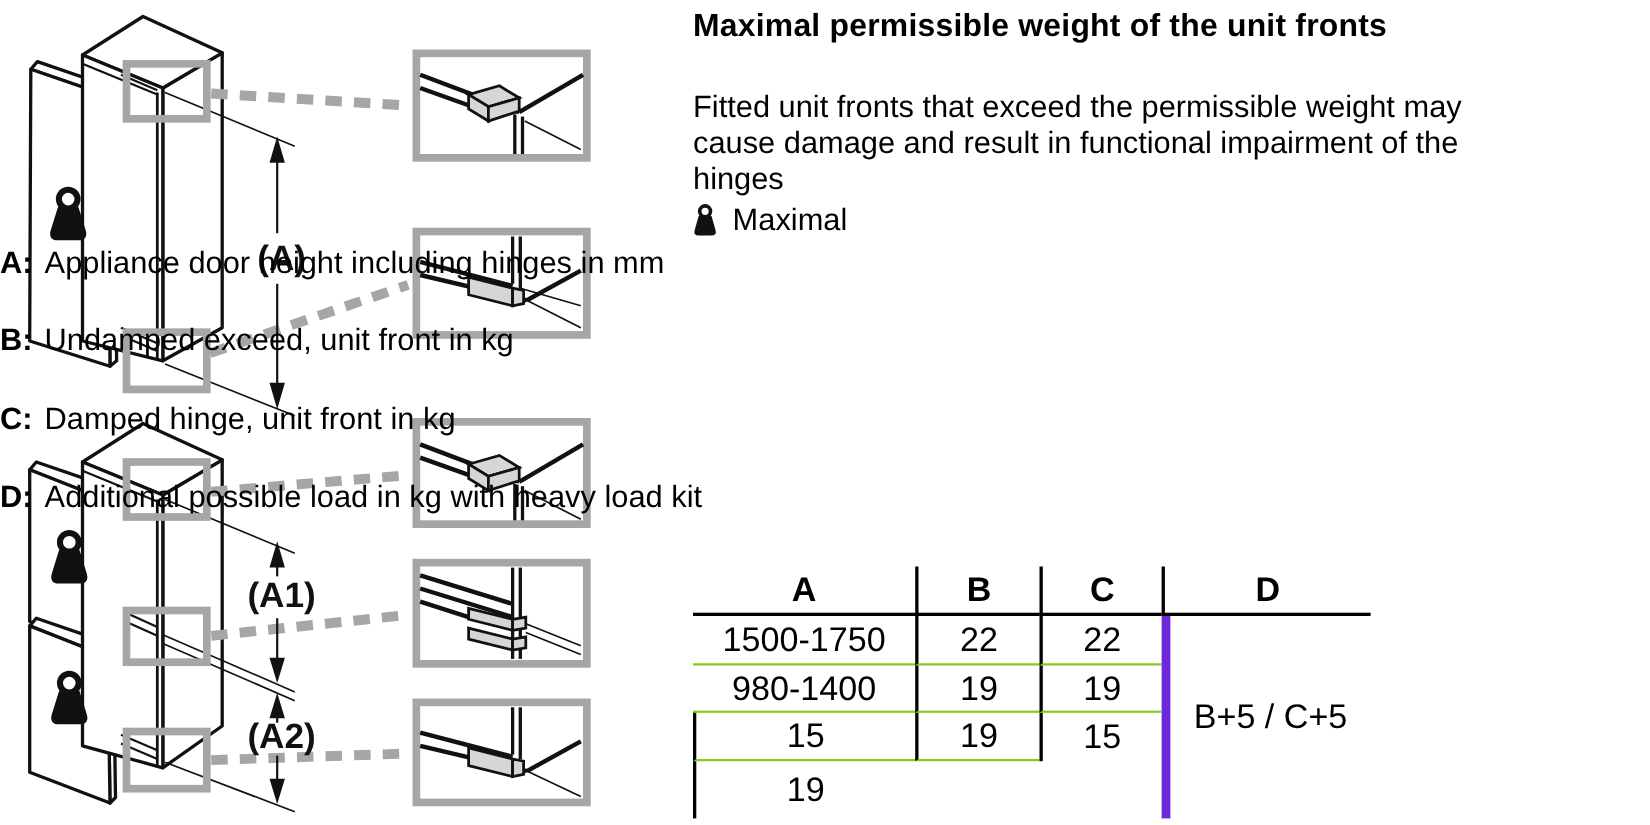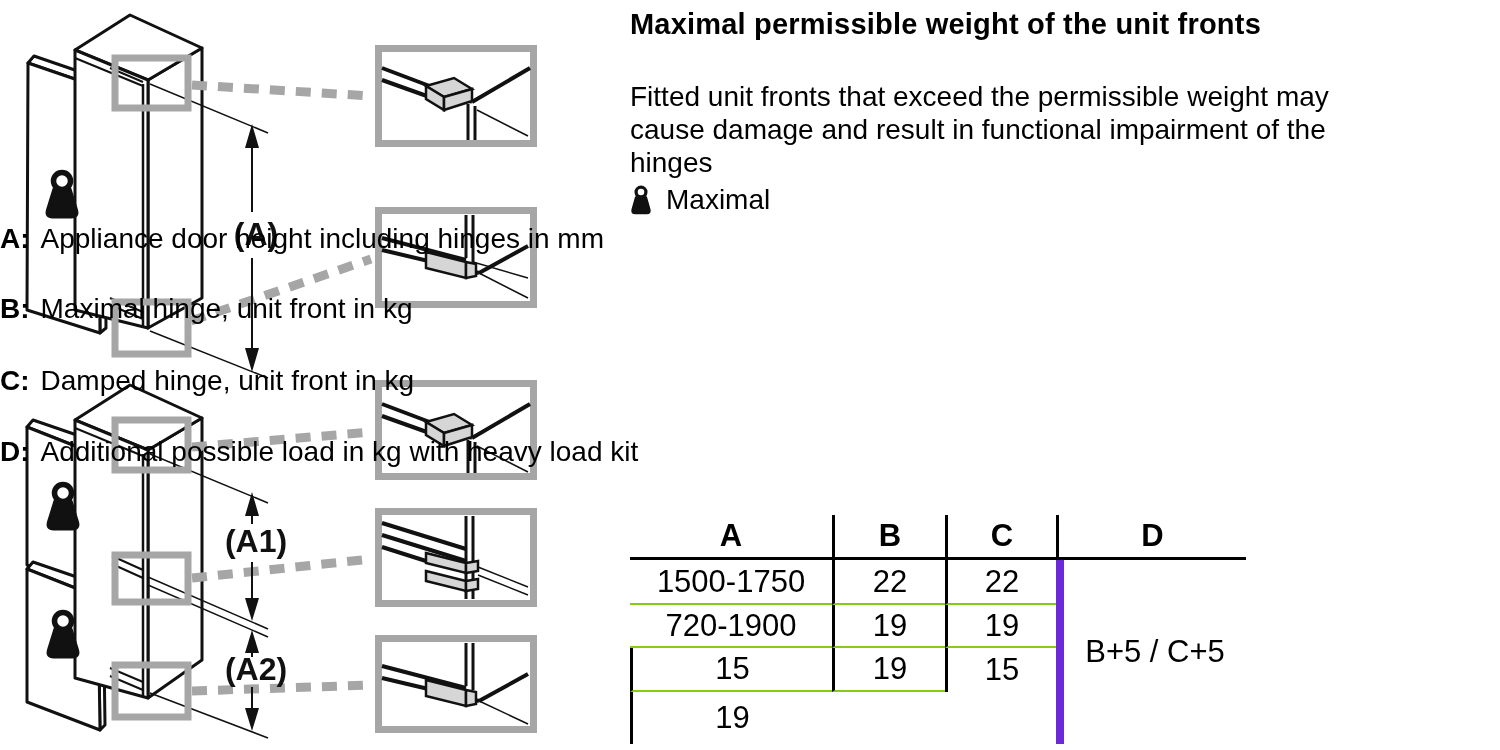--- a/index.html
+++ b/index.html
@@ -239,21 +239,21 @@
     </svg>
     <span class="lbl">Maximal</span>
   </div>
 
   <div id="legend-a" class="abs kv">
     <span class="k">A:</span>
     <span>Appliance door height including hinges in mm</span>
   </div>
   <div id="legend-b" class="abs kv">
     <span class="k">B:</span>
-    <span>Maximal hinge, unit front in kg</span>
+    <span>Undamped exceed, unit front in kg</span>
   </div>
   <div id="legend-c" class="abs kv">
     <span class="k">C:</span>
     <span>Damped hinge, unit front in kg</span>
   </div>
   <div id="legend-d" class="abs kv">
     <span class="k">D:</span>
     <span>Additional possible load in kg with heavy load kit</span>
   </div>
 
@@ -261,21 +261,21 @@
     <div class="c hd">A</div>
     <div class="c hd vl">B</div>
     <div class="c hd vl">C</div>
     <div class="c hd vl">D</div>
 
     <div class="c rb">1500-1750</div>
     <div class="c rb vl">22</div>
     <div class="c rb vl">22</div>
     <div id="dcell">B+5 / C+5</div>
 
-    <div class="c rb">720-1900</div>
+    <div class="c rb">980-1400</div>
     <div class="c rb vl">19</div>
     <div class="c rb vl">19</div>
 
     <div class="c rb vl">15</div>
     <div class="c rb vl">19</div>
 
     <div class="c vl">15</div>
     <div class="c vl">19</div>
   </div>
 

